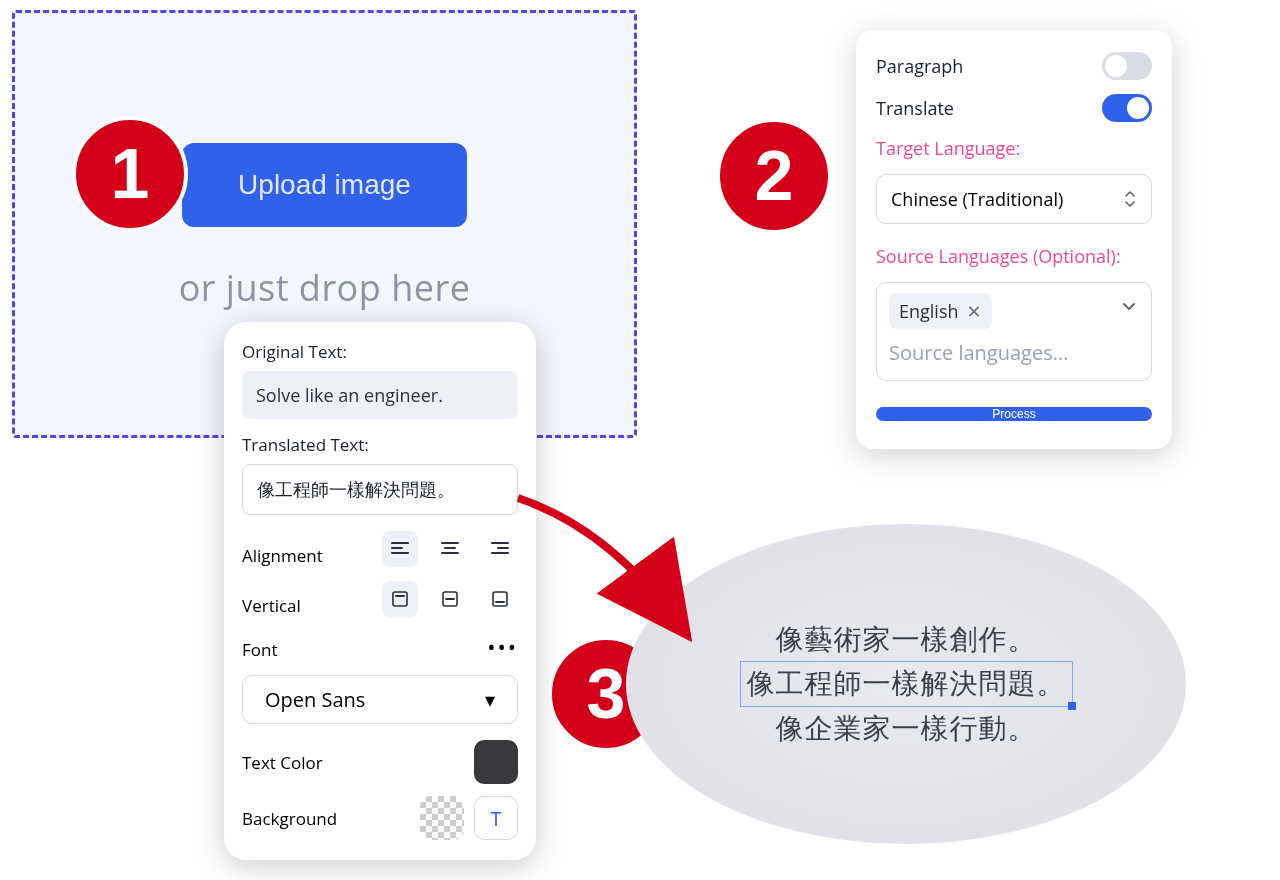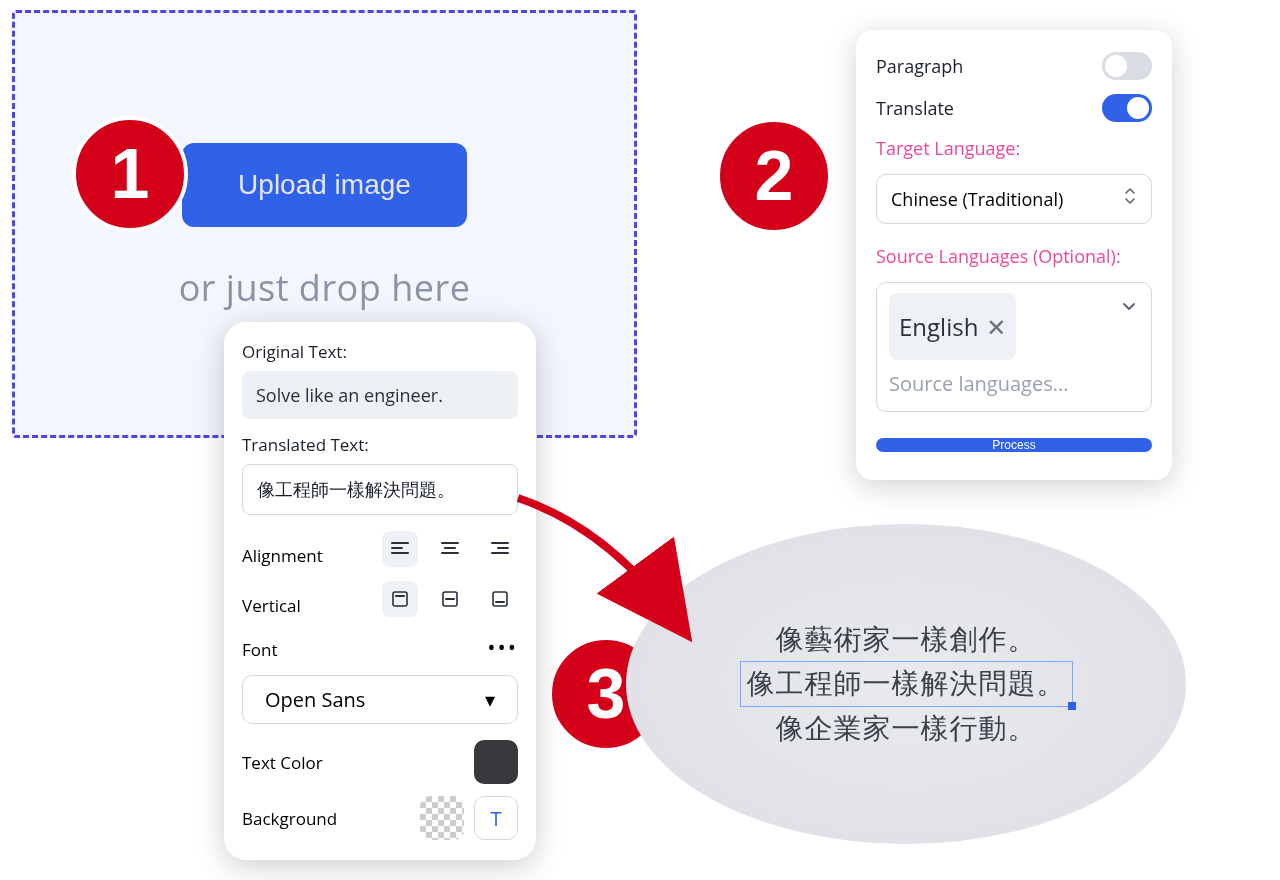--- a/index.html
+++ b/index.html
@@ -71,35 +71,35 @@
   .toggle.on { background: #2f62e9; }
   .knob {
     position: absolute; top: 3px; left: 3px;
     width: 22px; height: 22px; border-radius: 50%; background: #fff;
   }
   .toggle.on .knob { left: auto; right: 3px; }
   .sec-lbl { font-size: 18px; color: #ec4899; margin-top: 8px; margin-bottom: 14px; }
   .select {
     border: 1px solid #d3d8e0; border-radius: 10px;
     padding: 12px 14px; font-size: 18px;
-    display: flex; justify-content: space-between; align-items: flex-start;
+    display: flex; justify-content: space-between; align-items: center;
     cursor: pointer;
   }
   .updown {
     font-size: 14px; color: #5a6270; line-height: 8px;
   }
   .chip-box {
     border: 1px solid #d3d8e0; border-radius: 10px;
     padding: 10px 12px 14px; margin-top: 12px;
     position: relative;
   }
   .chip {
     display: inline-flex; align-items: center;
     background: #eef1f5; border-radius: 8px;
-    padding: 17px 10px; font-size: 24px; color: #2b313a;
+    padding: 6px 10px; font-size: 18px; color: #2b313a;
   }
   .chip-x { margin-left: 8px; color: #6b7280; cursor: pointer; }
   .chev { position: absolute; right: 14px; top: 14px; color: #5a6270; cursor: pointer; }
   .src-ph {
     margin-top: 10px; color: #9aa1ad; font-size: 20px;
   }
   .process {
     margin-top: 26px; width: 100%;
     background: #2f62e9; color: #fff;
     border: none; border-radius: 10px;

